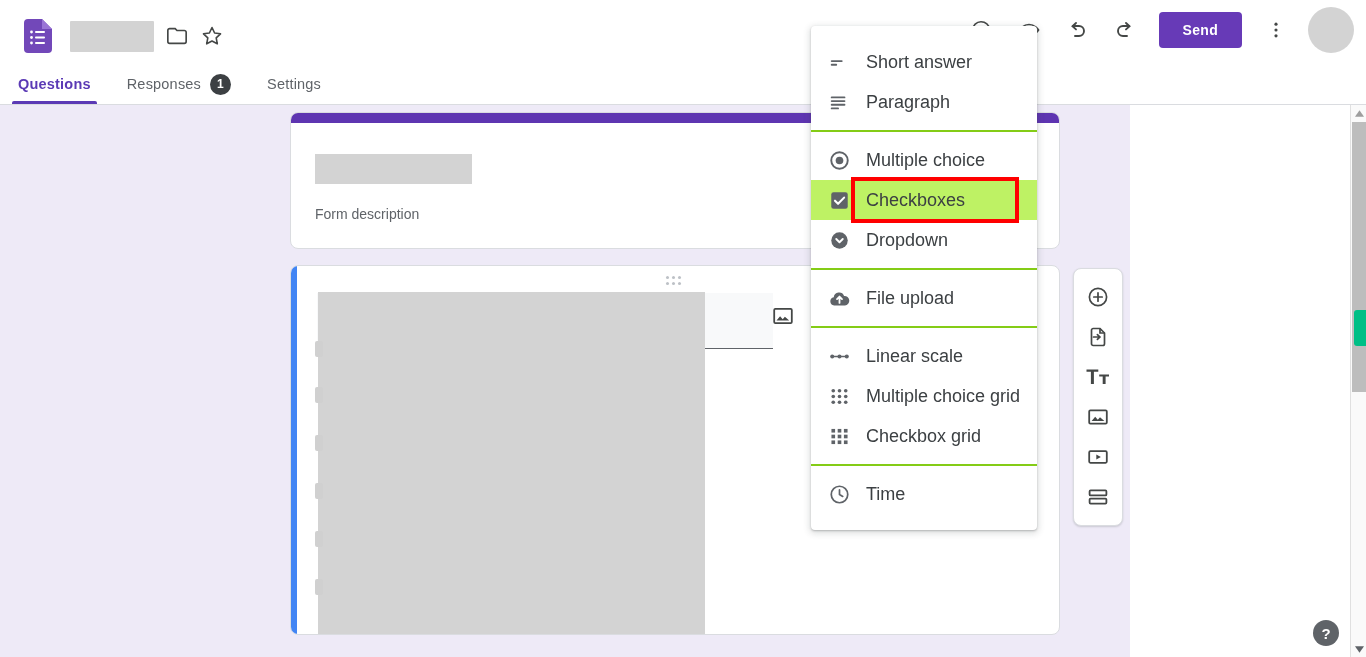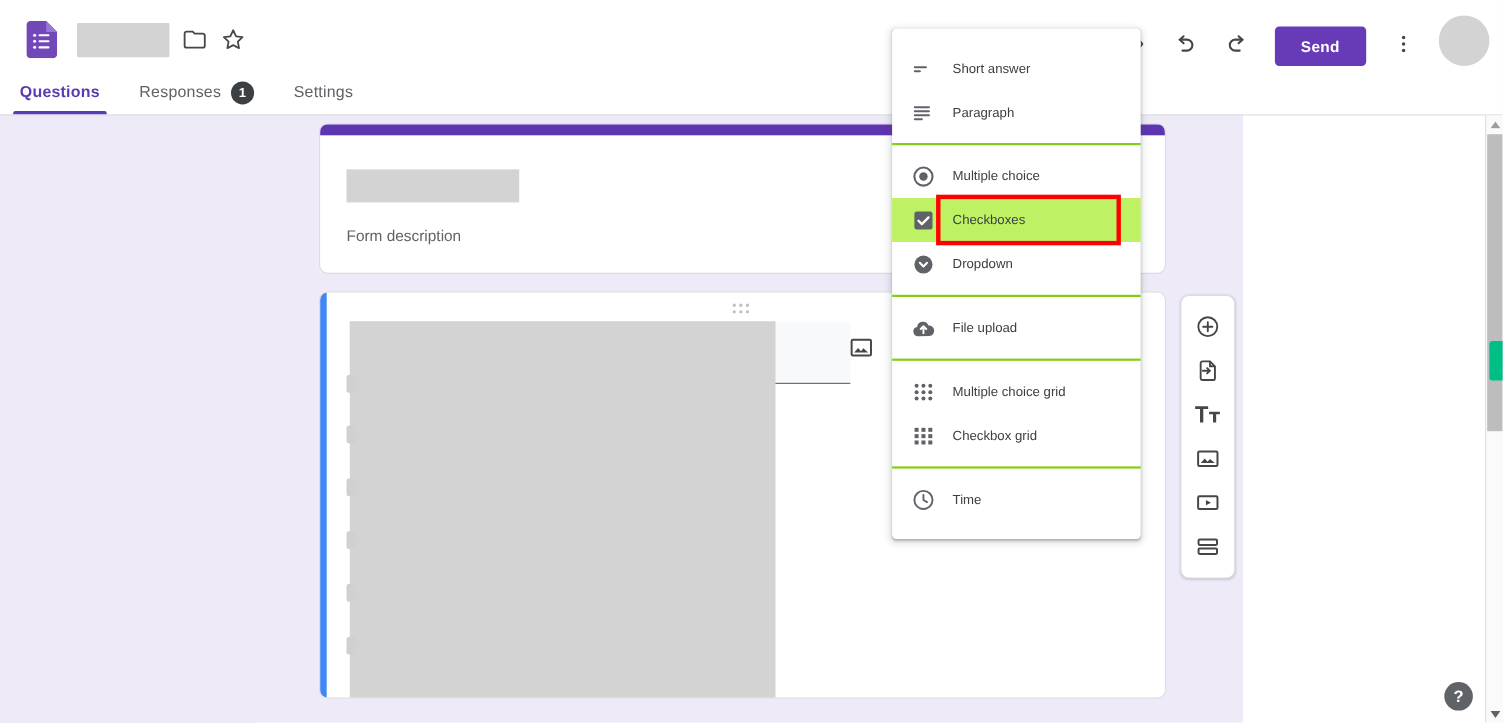--- a/index.html
+++ b/index.html
@@ -45,21 +45,21 @@
     height: 3px; background: #5b3ab5; border-radius: 2px 2px 0 0;
   }
   .tab-badge {
     display: inline-flex; align-items: center; justify-content: center;
     min-width: 21px; height: 21px; padding: 0 5px; margin-left: 9px;
     border-radius: 11px; background: #3c4043; color: #fff;
     font-size: 12px; font-weight: 600;
   }
 
   
-  .topright { position: absolute; right: 0; top: 0; height: 60px; display: flex; align-items: flex-end; }
+  .topright { position: absolute; right: 0; top: 0; height: 60px; display: flex; align-items: center; }
   .icon-btn {
     width: 40px; height: 40px; margin: 0 4px; border-radius: 50%;
     display: flex; align-items: center; justify-content: center;
     cursor: pointer; background: transparent; border: none;
   }
   .send-btn {
     height: 36px; padding: 0 24px; margin: 0 10px;
     background: #673ab7; color: #fff; border: none; border-radius: 4px;
     font-size: 14px; font-weight: 700; letter-spacing: .3px; cursor: pointer;
     font-family: "Liberation Sans", sans-serif;
@@ -144,21 +144,21 @@
     position: absolute; left: 811px; top: 26px; width: 226px;
     background: #fff; border-radius: 4px;
     box-shadow: 0 2px 6px 2px rgba(60,64,67,.15), 0 1px 2px rgba(60,64,67,.3);
     padding: 8px 0; z-index: 40;
   }
   .menu-group + .menu-group { border-top: 2px solid #84cc16; }
   .menu-group { padding: 8px 0; }
   .menu-item {
     position: relative; display: flex; align-items: center; height: 40px;
     padding: 0 16px; cursor: pointer;
-    font-size: 12px; color: #3c4043;
+    font-size: 18px; color: #3c4043;
   }
   .menu-item.highlighted { background: #bef264; }
   .menu-item .mi-icon {
     width: 24px; height: 24px; margin-right: 15px;
     display: flex; align-items: center; justify-content: center; flex: 0 0 24px;
   }
   .menu-item .mi-label { white-space: nowrap; }
 
   
   .annot-box {
@@ -428,20 +428,31 @@
           </svg>
         </span>
         <span class="mi-label">File upload</span>
       </div>
     </div>
 
     <div class="menu-group">
       <div class="menu-item">
         <span class="mi-icon">
           <svg width="23" height="23" viewBox="0 0 24 24" fill="#5f6368">
+            <rect x="3" y="11.2" width="18" height="1.6" rx=".8"></rect>
+            <circle cx="4.4" cy="12" r="2.1"></circle>
+              <circle cx="12" cy="12" r="2.1"></circle>
+              <circle cx="19.6" cy="12" r="2.1"></circle>
+          </svg>
+        </span>
+        <span class="mi-label">Linear scale</span>
+      </div>
+      <div class="menu-item">
+        <span class="mi-icon">
+          <svg width="23" height="23" viewBox="0 0 24 24" fill="#5f6368">
             <circle cx="5.5" cy="6" r="1.9"></circle>
               <circle cx="12" cy="6" r="1.9"></circle>
               <circle cx="18.5" cy="6" r="1.9"></circle>
             <circle cx="5.5" cy="12" r="1.9"></circle>
               <circle cx="12" cy="12" r="1.9"></circle>
               <circle cx="18.5" cy="12" r="1.9"></circle>
             <circle cx="5.5" cy="18" r="1.9"></circle>
               <circle cx="12" cy="18" r="1.9"></circle>
               <circle cx="18.5" cy="18" r="1.9"></circle>
           </svg>

